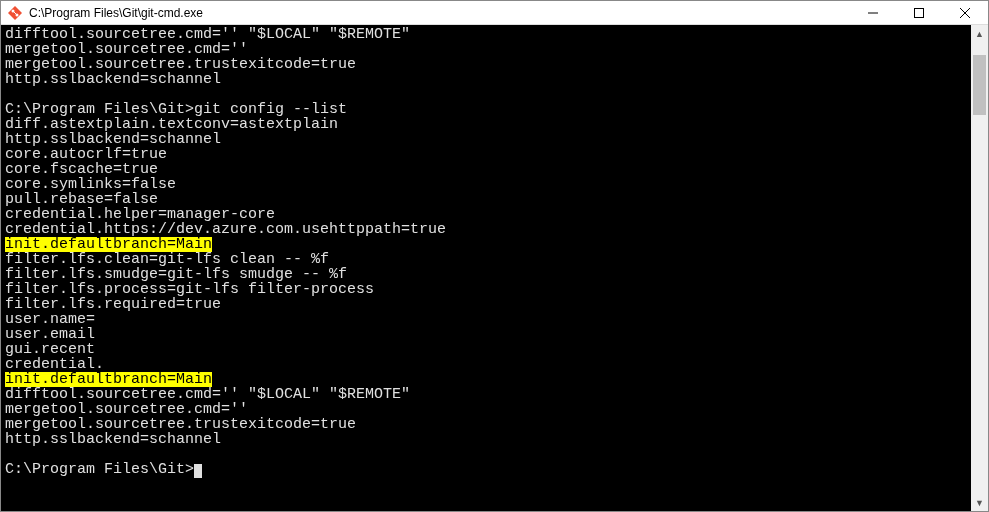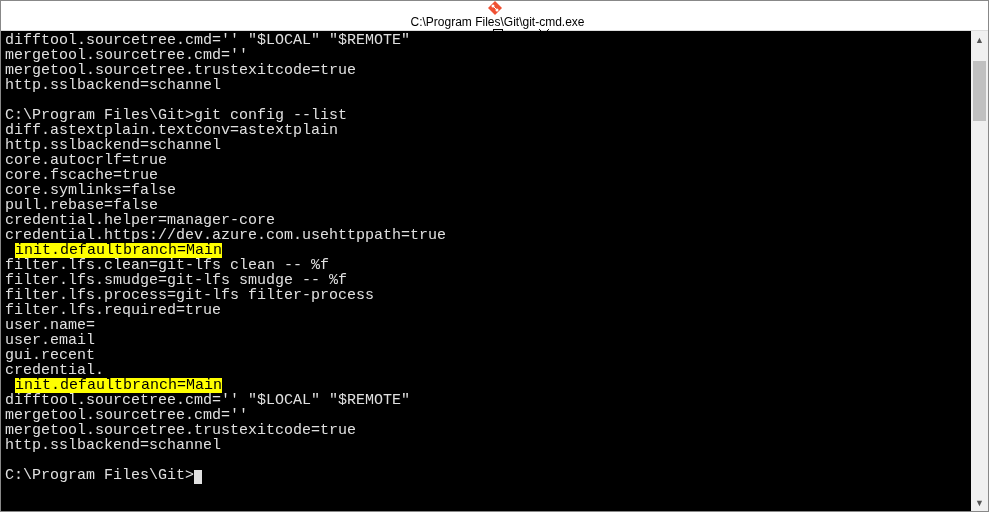--- a/index.html
+++ b/index.html
@@ -12,27 +12,26 @@
     }
     .window {
       width: 989px;
       height: 512px;
       background: #fff;
       border: 1px solid #888;
       display: flex;
       flex-direction: column;
     }
     .titlebar {
-      height: 30px;
+      height: 24px;
       background: #fff;
       display: flex;
       align-items: center;
       padding-left: 6px;
       border-bottom: 1px solid #ddd;
-      flex-direction: column;
     }
     .titlebar .icon {
       width: 16px;
       height: 16px;
       margin-right: 6px;
       display: inline-flex;
       align-items: center;
       justify-content: center;
     }
     .titlebar .title {
@@ -69,21 +68,20 @@
       line-height: 15px;
       padding: 2px 4px;
       white-space: pre;
       overflow: hidden;
     }
     .terminal .line { display: block; height: 15px; }
     .terminal .hl {
       background: #ffff00;
       color: #000;
       display: inline-block;
-      margin-left: 10px;
     }
     .terminal .cursor {
       display: inline-block;
       width: 8px;
       height: 14px;
       background: #e0e0e0;
       vertical-align: text-bottom;
       margin-left: 0px;
     }
     .scrollbar {

